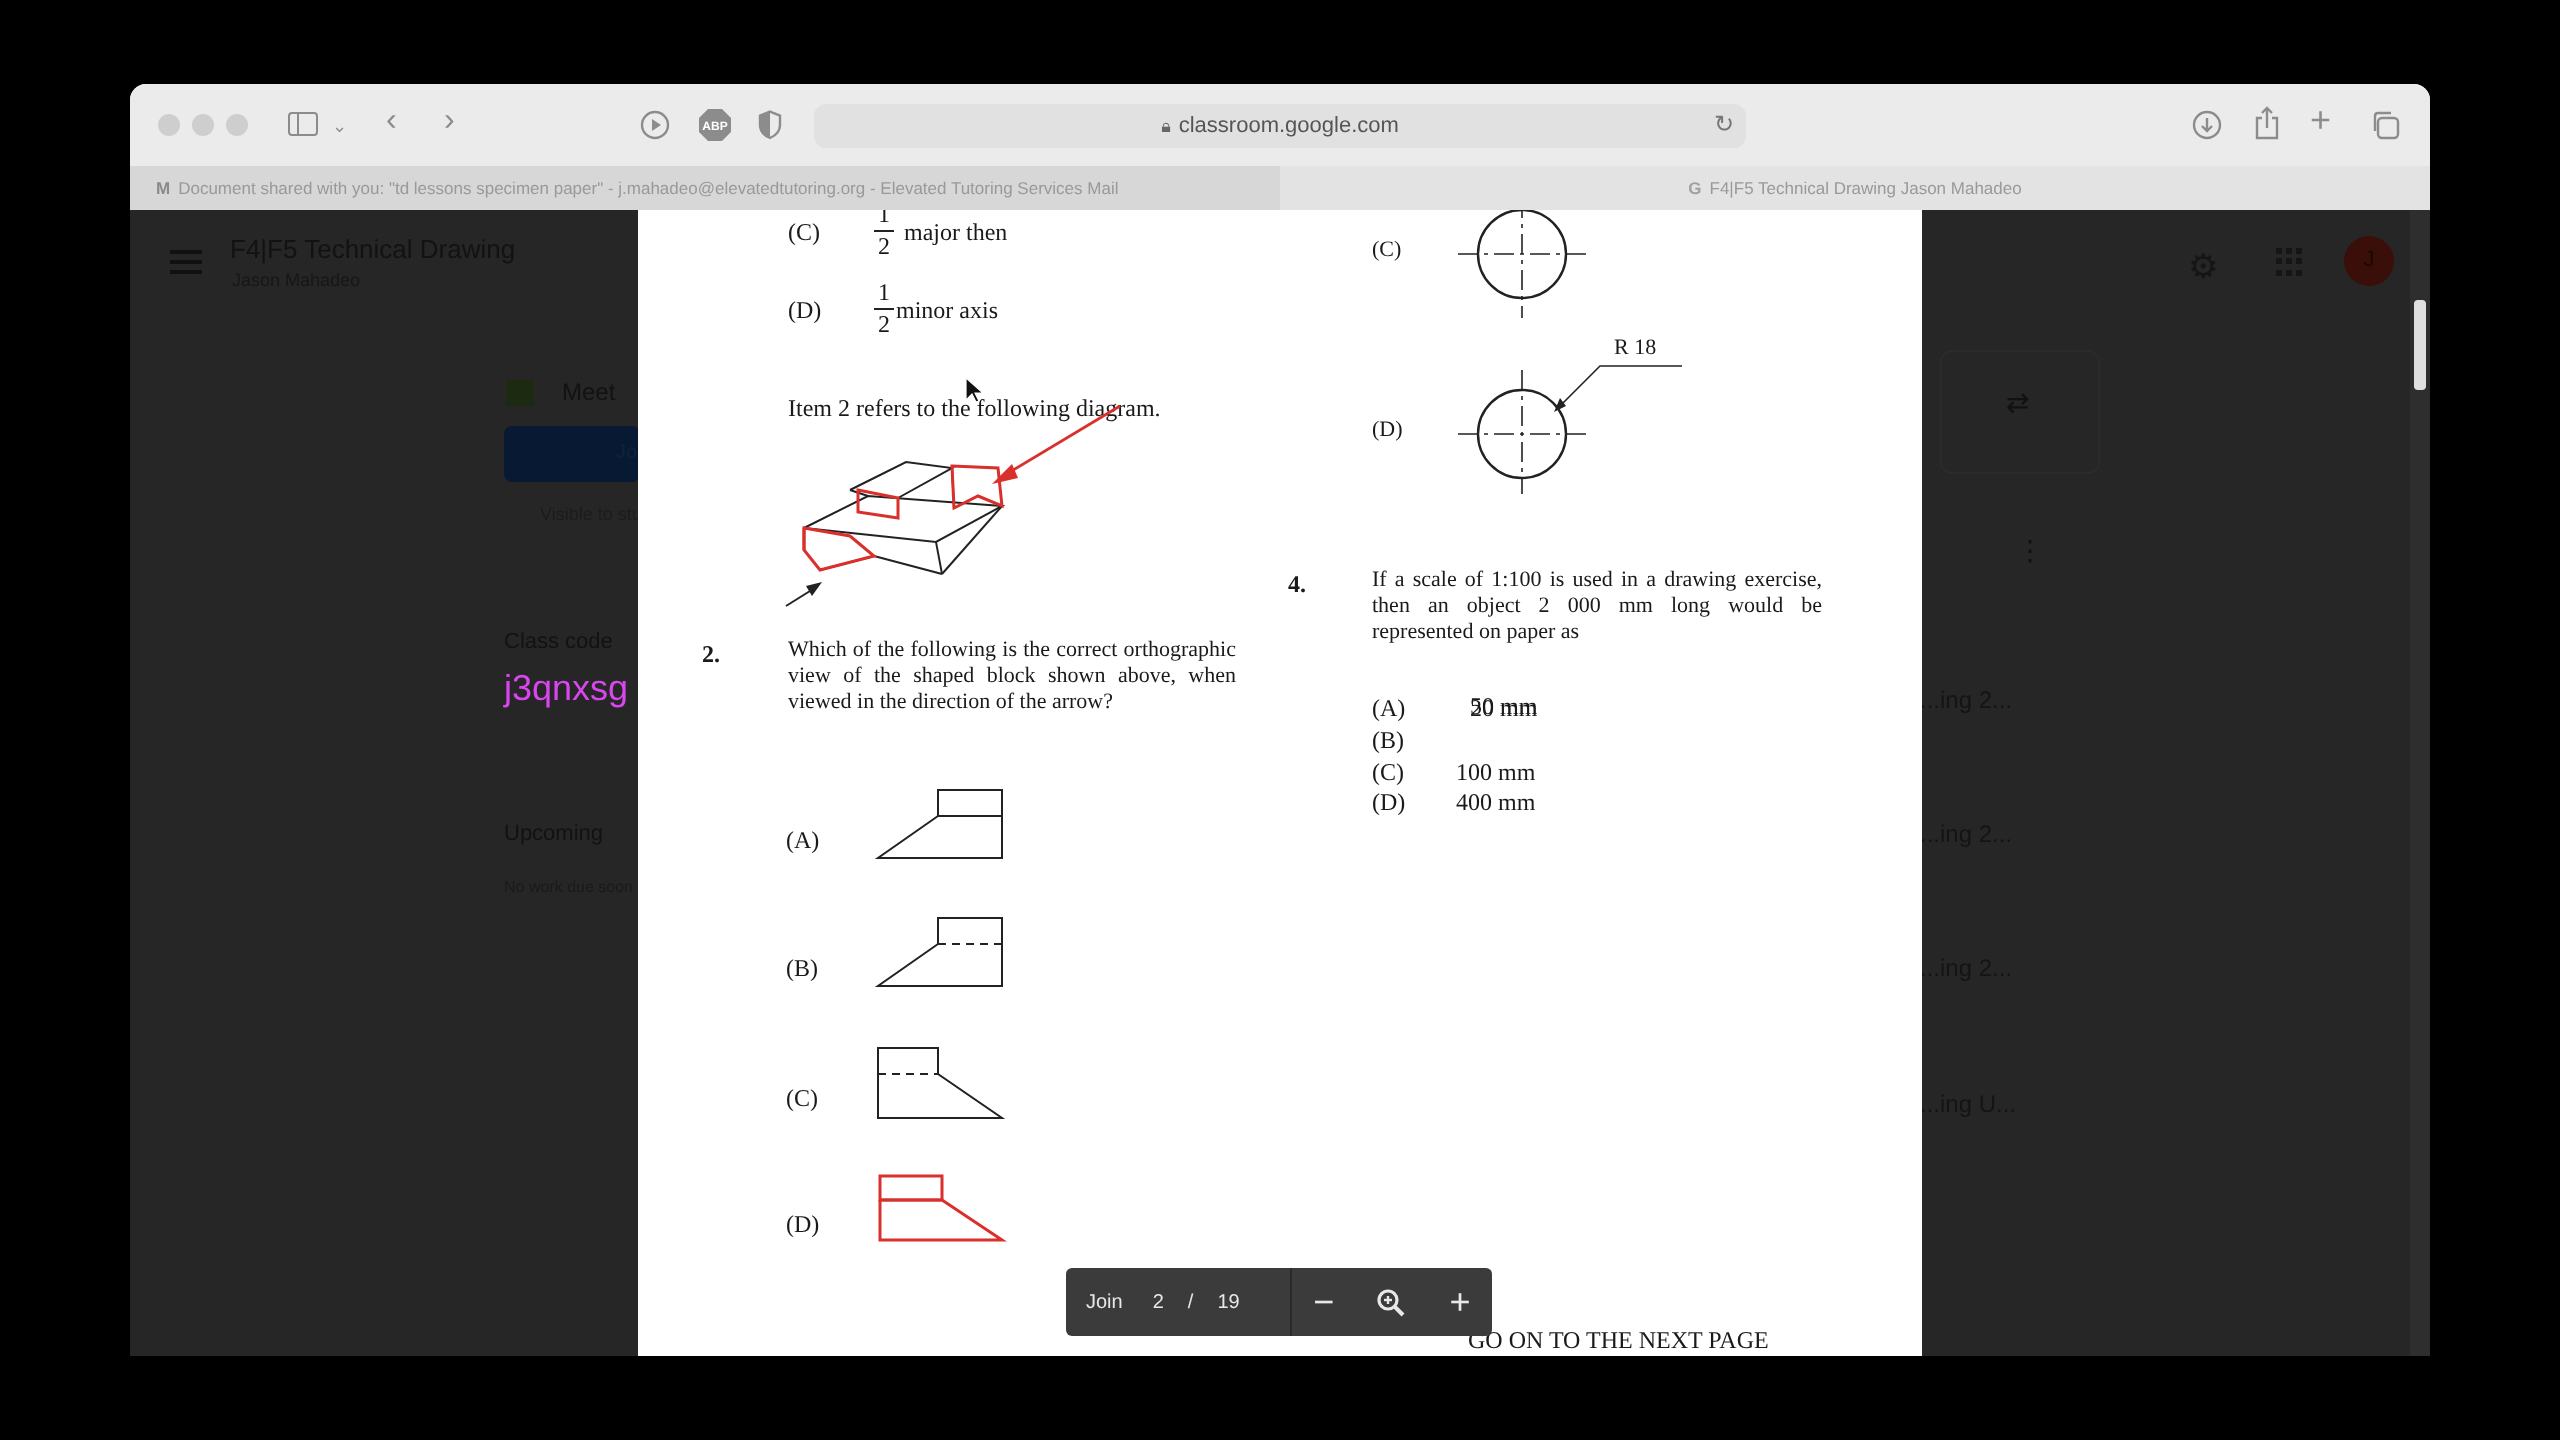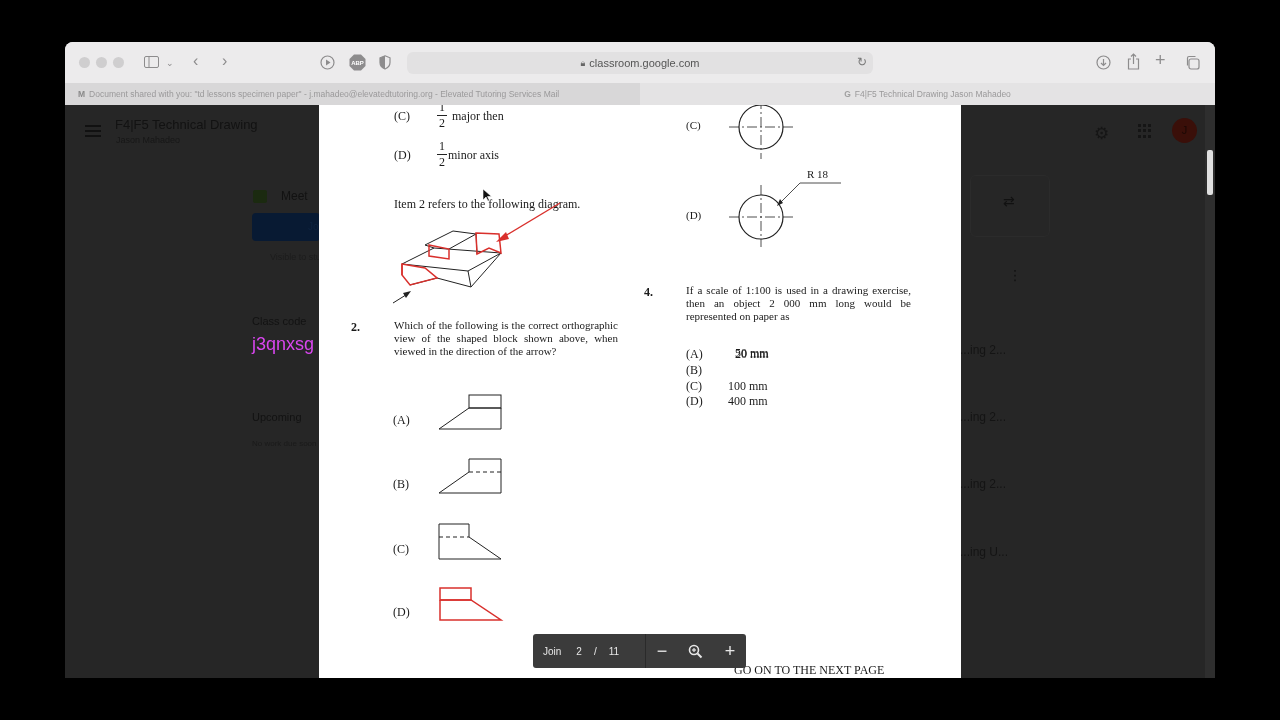--- a/index.html
+++ b/index.html
@@ -272,21 +272,21 @@
       <div class="t" style="left:409px;top:289px;">400 mm</div>
 
       <div class="t" style="left:415px;top:558px;">GO ON TO THE NEXT PAGE</div>
     </div>
 
     <div class="pagebar">
       <div class="sec" style="width:112px;padding-left:10px;">
         <span>Join</span>
         <span style="margin-left:15px;">2</span>
         <span style="margin-left:12px;">/</span>
-        <span style="margin-left:12px;">11</span>
+        <span style="margin-left:12px;">19</span>
       </div>
       <div class="divider"></div>
       <div class="sec" style="flex:1;justify-content:space-around;">
         <span style="font-size:18px;">−</span>
         <svg width="15" height="15" viewBox="0 0 15 15">
             <circle cx="6" cy="6" r="4.5" fill="none" stroke="#e8e8e8" stroke-width="1.6"></circle>
             <line x1="9.5" y1="9.5" x2="13.5" y2="13.5" stroke="#e8e8e8" stroke-width="2"></line>
             <line x1="6" y1="4" x2="6" y2="8" stroke="#e8e8e8" stroke-width="1.2"></line>
             <line x1="4" y1="6" x2="8" y2="6" stroke="#e8e8e8" stroke-width="1.2"></line>
           </svg>

